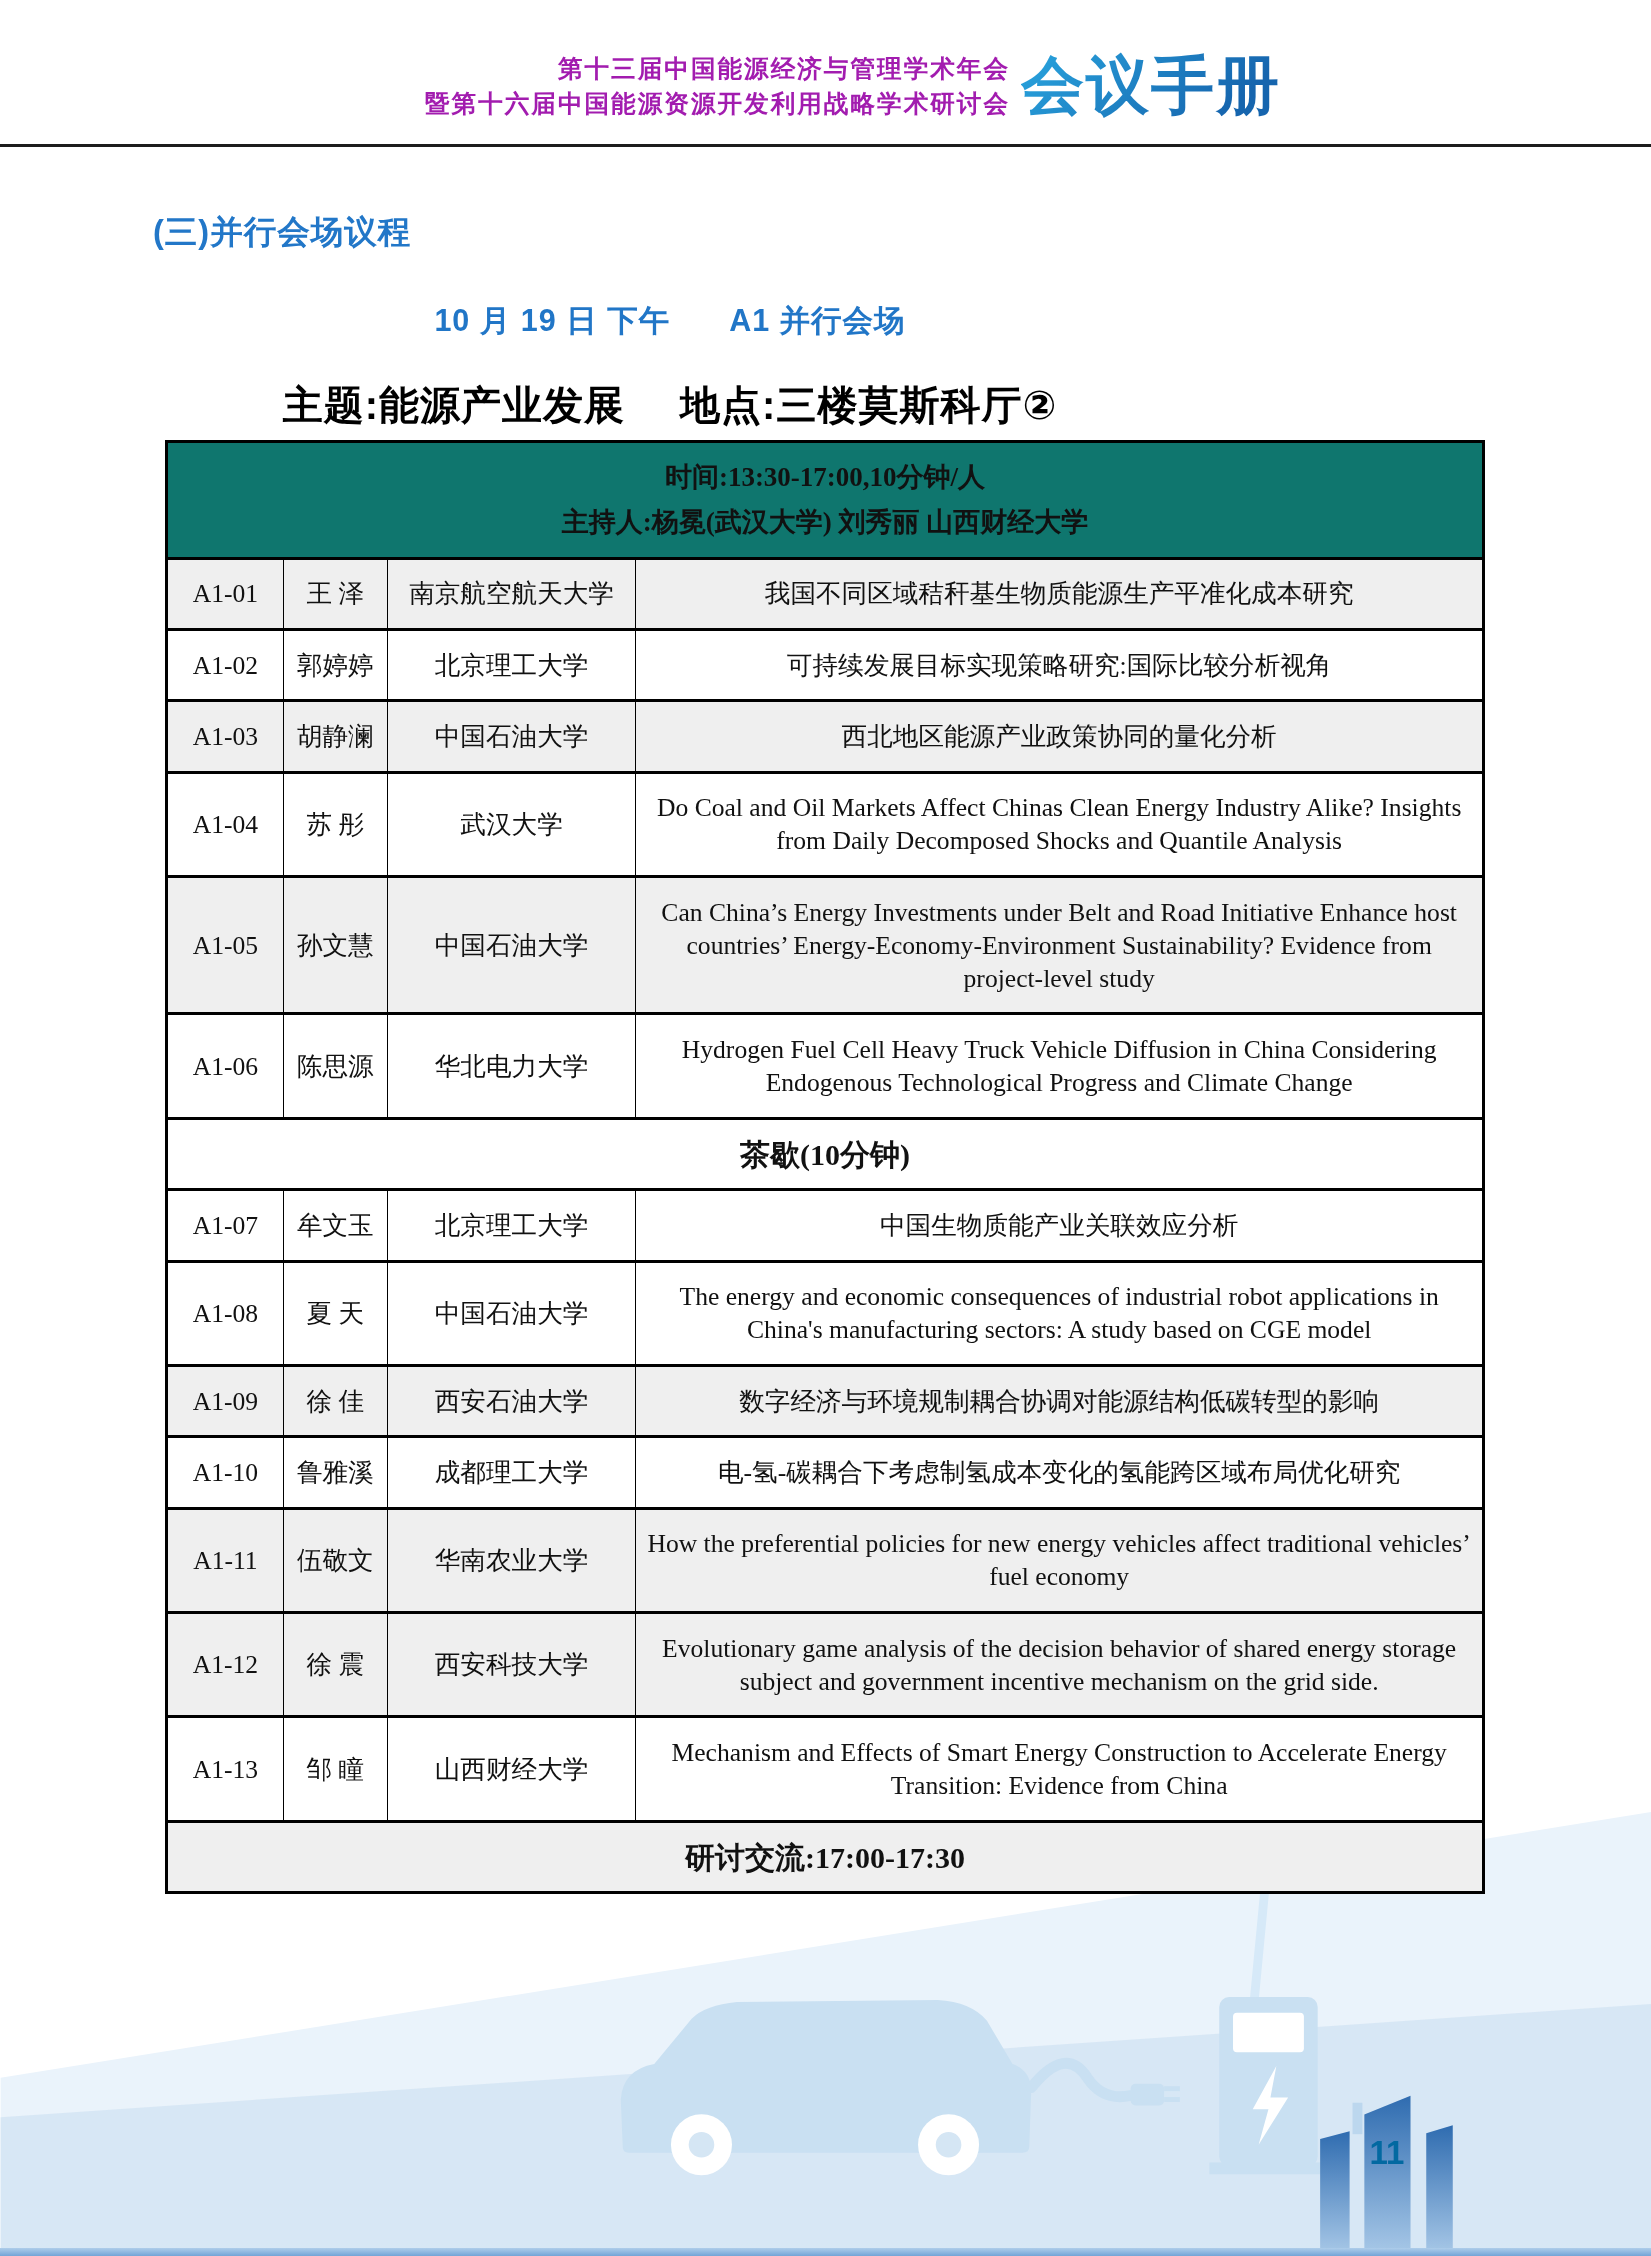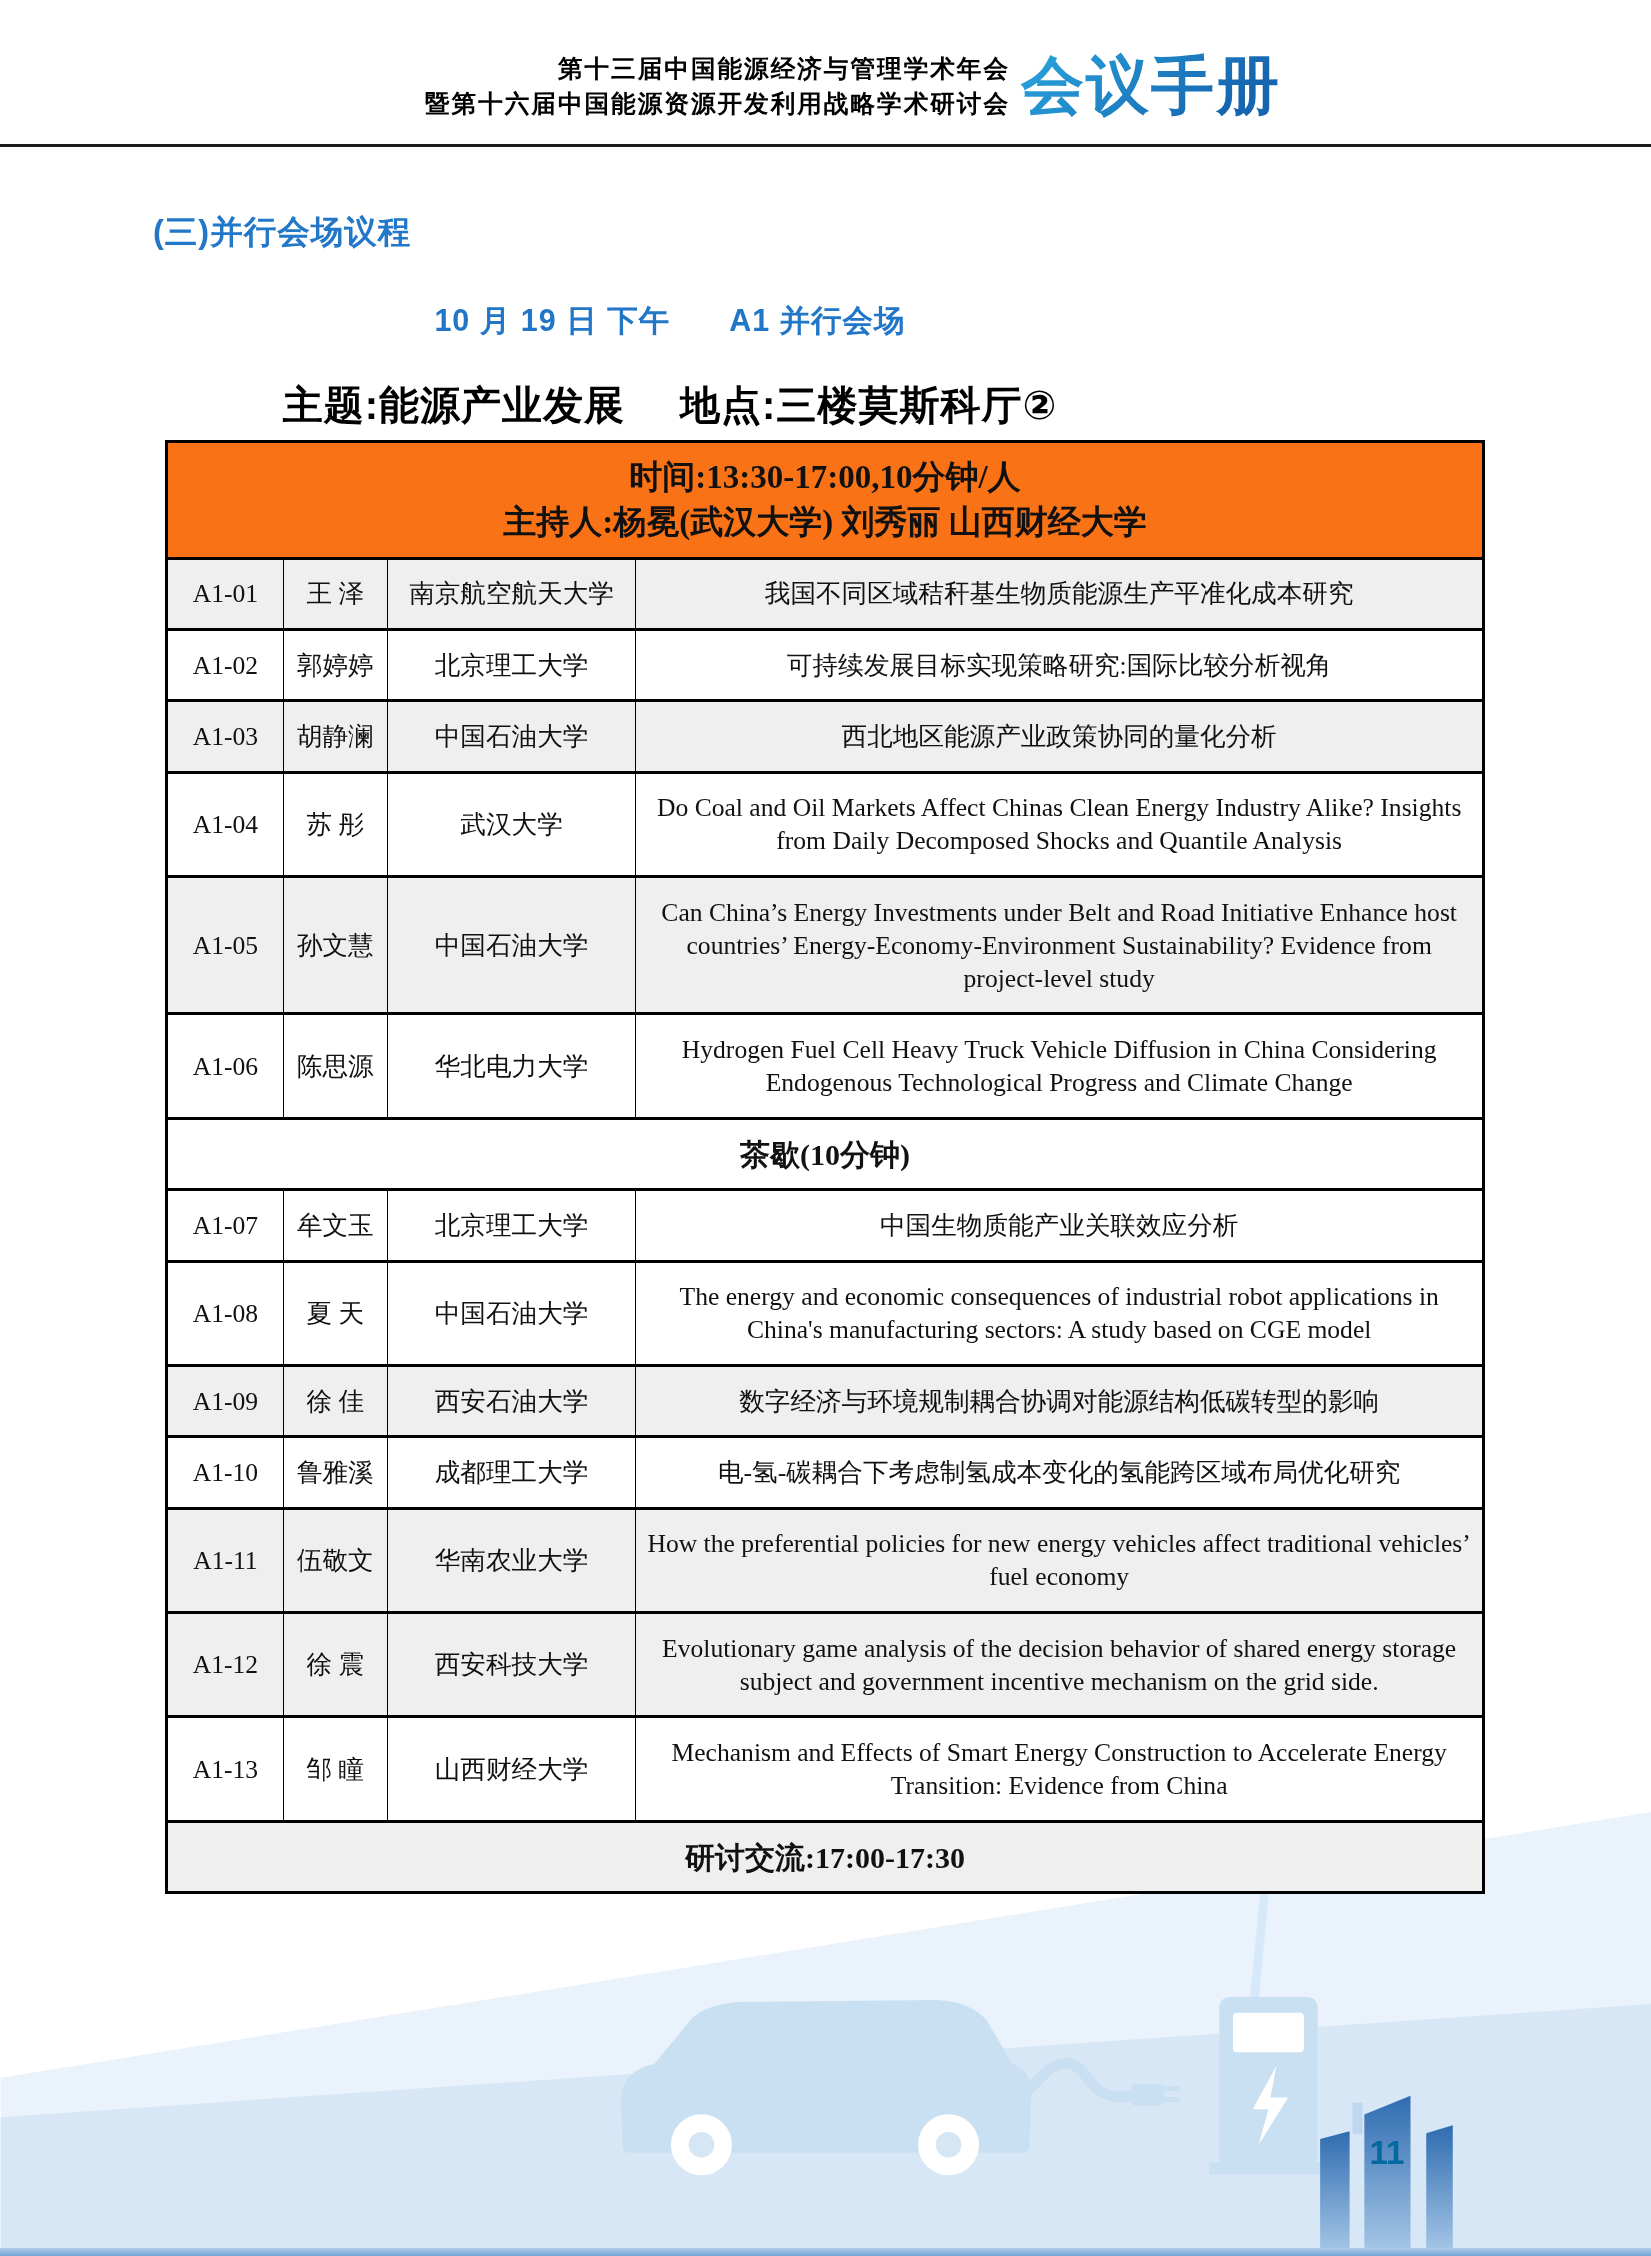--- a/index.html
+++ b/index.html
@@ -10,21 +10,21 @@
     overflow:hidden;
     font-family:"Liberation Serif","DejaVu Serif",serif;
     color:#111;
   }
   
   .header-text{
     position:absolute;top:51px;right:642px;
     text-align:right;
     font-family:"Liberation Sans","DejaVu Sans",sans-serif;
     font-weight:bold;font-size:24.6px;line-height:35px;
-    letter-spacing:2px;color:#000000;white-space:nowrap;
+    letter-spacing:2px;color:#a21caf;white-space:nowrap;
   }
   .logo{
     position:absolute;top:43px;left:1021px;
     font-family:"Liberation Sans","DejaVu Sans",sans-serif;
     font-weight:900;font-size:63px;letter-spacing:2px;
     background:linear-gradient(135deg,#2aa7e0 0%,#1665ae 80%);
     -webkit-background-clip:text;background-clip:text;
     color:transparent;white-space:nowrap;
   }
   .top-rule{position:absolute;top:144px;left:0;width:1652px;height:3px;background:#1c1c1c;}
@@ -52,22 +52,22 @@
     border-collapse:collapse;background:#fff;
     font-size:25.6px;line-height:33px;
   }
   table.session,table.session td,table.session th{border:1px solid #000;}
   table.session{border:3px solid #000;}
   table.session td,table.session th{
     border-top-width:3px;border-bottom-width:3px;
     padding:17.7px 9.9px;vertical-align:middle;text-align:center;
   }
   tr.info-row td{
-    background:#f97316;text-align:center;
-    font-weight:bold;font-size:33px;line-height:45px;padding:11.8px 9.9px;
+    background:#0f766e;text-align:center;
+    font-weight:bold;font-size:27px;line-height:45px;padding:11.8px 9.9px;
   }
   tr.col-head th{
     background:#fff;font-weight:bold;font-size:27.6px;
     text-align:center;padding:23.6px 5.9px;letter-spacing:2px;
   }
   td.c-id,td.c-presenter,td.c-aff{text-align:center;}
   td.c-title{text-align:justify;text-justify:inter-word;padding-left:13.8px;padding-right:13.8px;}
   tr.shaded td{background:#efefef;}
   td.full{
     text-align:center;font-weight:bold;font-size:30px;padding:33px 9.9px;

